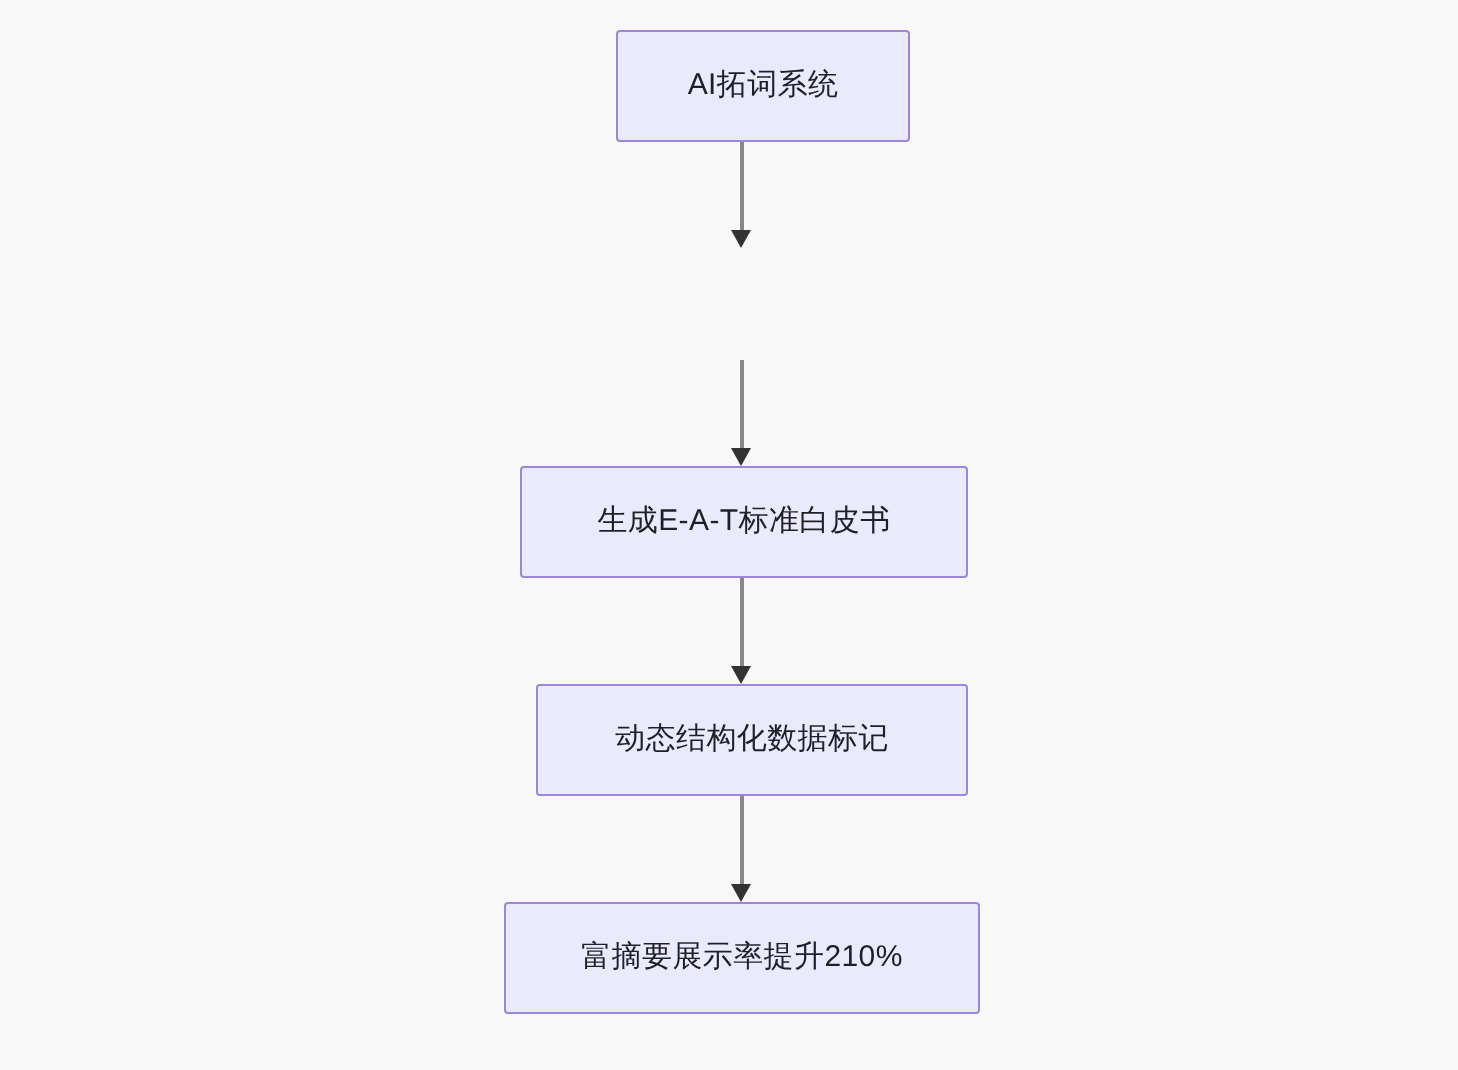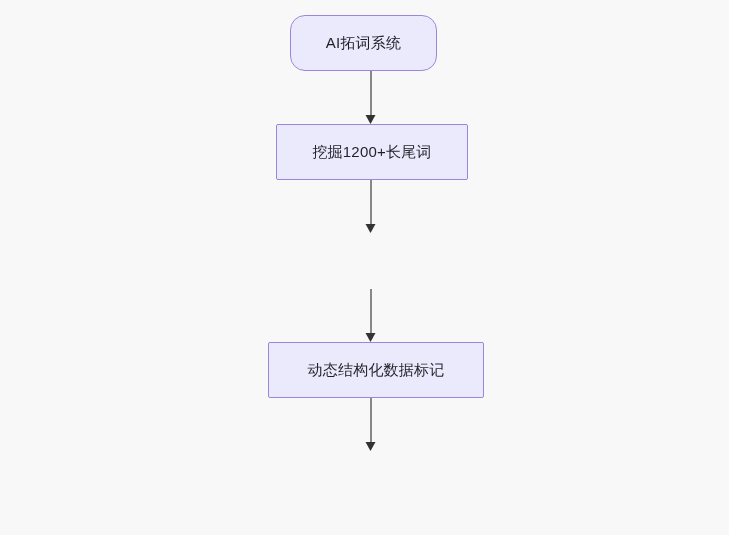--- a/index.html
+++ b/index.html
@@ -74,27 +74,30 @@
   </div>
   <div class="edge" style="left:371px; top:289px; height:53px;">
     <div class="edge-line" style="height:45px;"></div>
     <div class="edge-head" style="top:44px;"></div>
   </div>
   <div class="edge" style="left:371px; top:398px; height:53px;">
     <div class="edge-line" style="height:45px;"></div>
     <div class="edge-head" style="top:44px;"></div>
   </div>
 
-  <div class="node" style="left:290px; top:15px; width:147px; height:56px;border-radius:15px;">
+  <div class="node" style="left:308px; top:15px; width:147px; height:56px;">
     <span class="node-label">AI拓词系统</span>
   </div>
 
-  <div class="node" style="left:276px; top:124px; width:192px; height:56px;">
-    <span class="node-label">挖掘1200+长尾词</span>
+
+  <div class="node" style="left:260px; top:233px; width:224px; height:56px;">
+    <span class="node-label">生成E-A-T标准白皮书</span>
   </div>
-
 
   <div class="node" style="left:268px; top:342px; width:216px; height:56px;">
     <span class="node-label">动态结构化数据标记</span>
   </div>
 
+  <div class="node" style="left:252px; top:451px; width:238px; height:56px;">
+    <span class="node-label">富摘要展示率提升210%</span>
+  </div>
 
 </div>
 
 </body></html>

